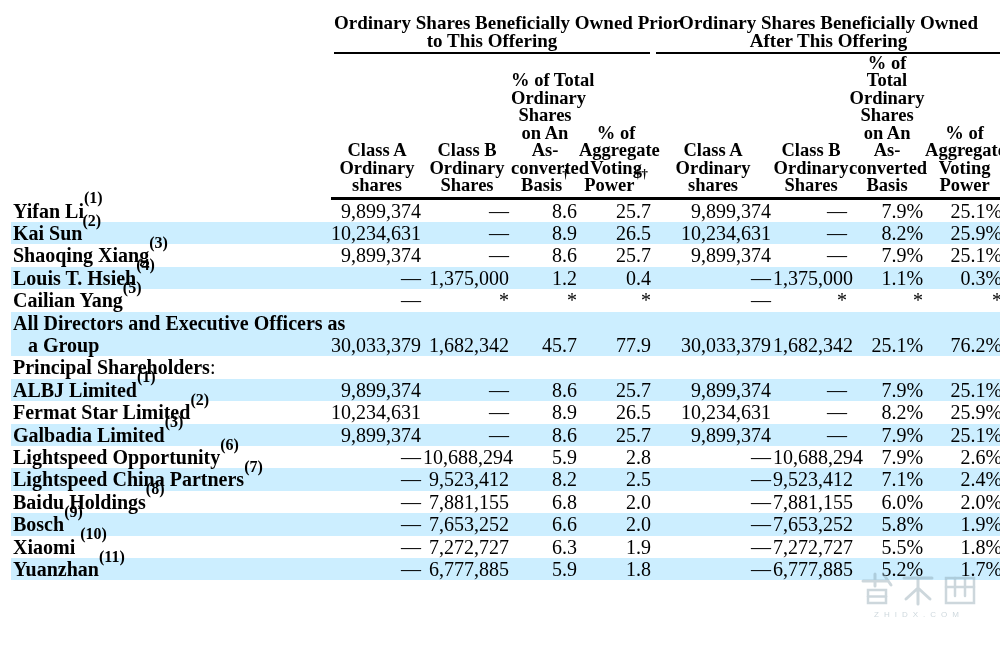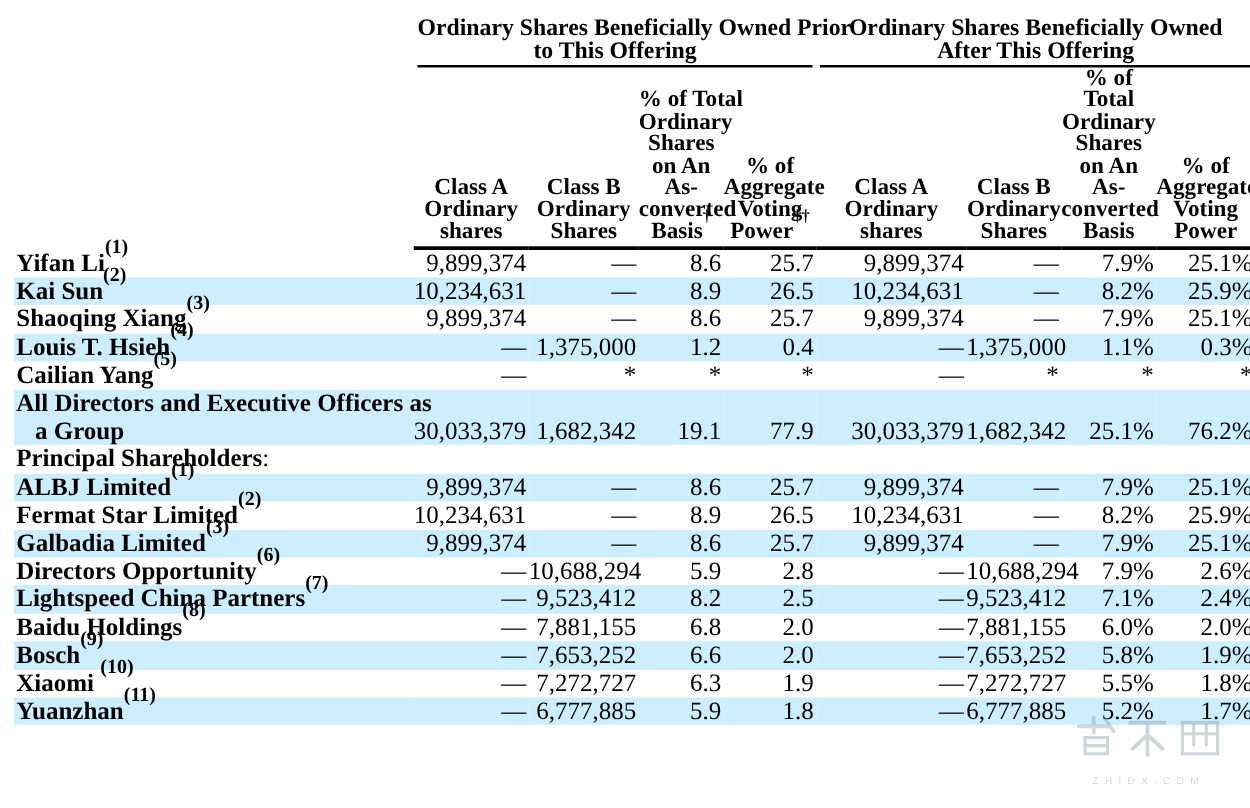--- a/index.html
+++ b/index.html
@@ -74,21 +74,21 @@
   .watermark {
     position: absolute;
     left: 843px; top: 572px;
     width: 152px;
     text-align: center;
     pointer-events: none;
     opacity: 0.38;
   }
   .watermark svg { display: block; margin: 0 auto; }
   .wm-site {
-    margin-top: 14px;
+    margin-top: 4px;
     font-family: "Liberation Sans", "DejaVu Sans", sans-serif;
     font-size: 8px;
     letter-spacing: 5px;
     color: #7e98a6;
     white-space: nowrap;
   }
 </style>
 </head>
 <body>
 
@@ -181,21 +181,21 @@
         <td class="num"><span>*</span></td>
         <td class="num"><span>—</span></td>
         <td class="num"><span>*</span></td>
         <td class="num"><span>*</span></td>
         <td class="num"><span>*</span></td>
       </tr>
       <tr class="shaded">
         <td class="name-cell"><span class="nl">All Directors and Executive Officers as</span><br><span class="nl">a Group</span></td>
         <td class="num"><span>30,033,379</span></td>
         <td class="num"><span>1,682,342</span></td>
-        <td class="num"><span>19.1</span></td>
+        <td class="num"><span>45.7</span></td>
         <td class="num"><span>77.9</span></td>
         <td class="num"><span>30,033,379</span></td>
         <td class="num"><span>1,682,342</span></td>
         <td class="num"><span>25.1%</span></td>
         <td class="num"><span>76.2%</span></td>
       </tr>
       <tr>
         <td colspan="9" class="section-cell"><span>Principal Shareholders</span><span class="colon">:</span></td>
       </tr>
       <tr class="shaded">
@@ -225,21 +225,21 @@
         <td class="num"><span>9,899,374</span></td>
         <td class="num"><span>—</span></td>
         <td class="num"><span>8.6</span></td>
         <td class="num"><span>25.7</span></td>
         <td class="num"><span>9,899,374</span></td>
         <td class="num"><span>—</span></td>
         <td class="num"><span>7.9%</span></td>
         <td class="num"><span>25.1%</span></td>
       </tr>
       <tr>
-        <td class="name-cell"><span class="nl">Directors Opportunity</span><sup class="ref">(6)</sup></td>
+        <td class="name-cell"><span class="nl">Lightspeed Opportunity</span><sup class="ref">(6)</sup></td>
         <td class="num"><span>—</span></td>
         <td class="num"><span>10,688,294</span></td>
         <td class="num"><span>5.9</span></td>
         <td class="num"><span>2.8</span></td>
         <td class="num"><span>—</span></td>
         <td class="num"><span>10,688,294</span></td>
         <td class="num"><span>7.9%</span></td>
         <td class="num"><span>2.6%</span></td>
       </tr>
       <tr class="shaded">

